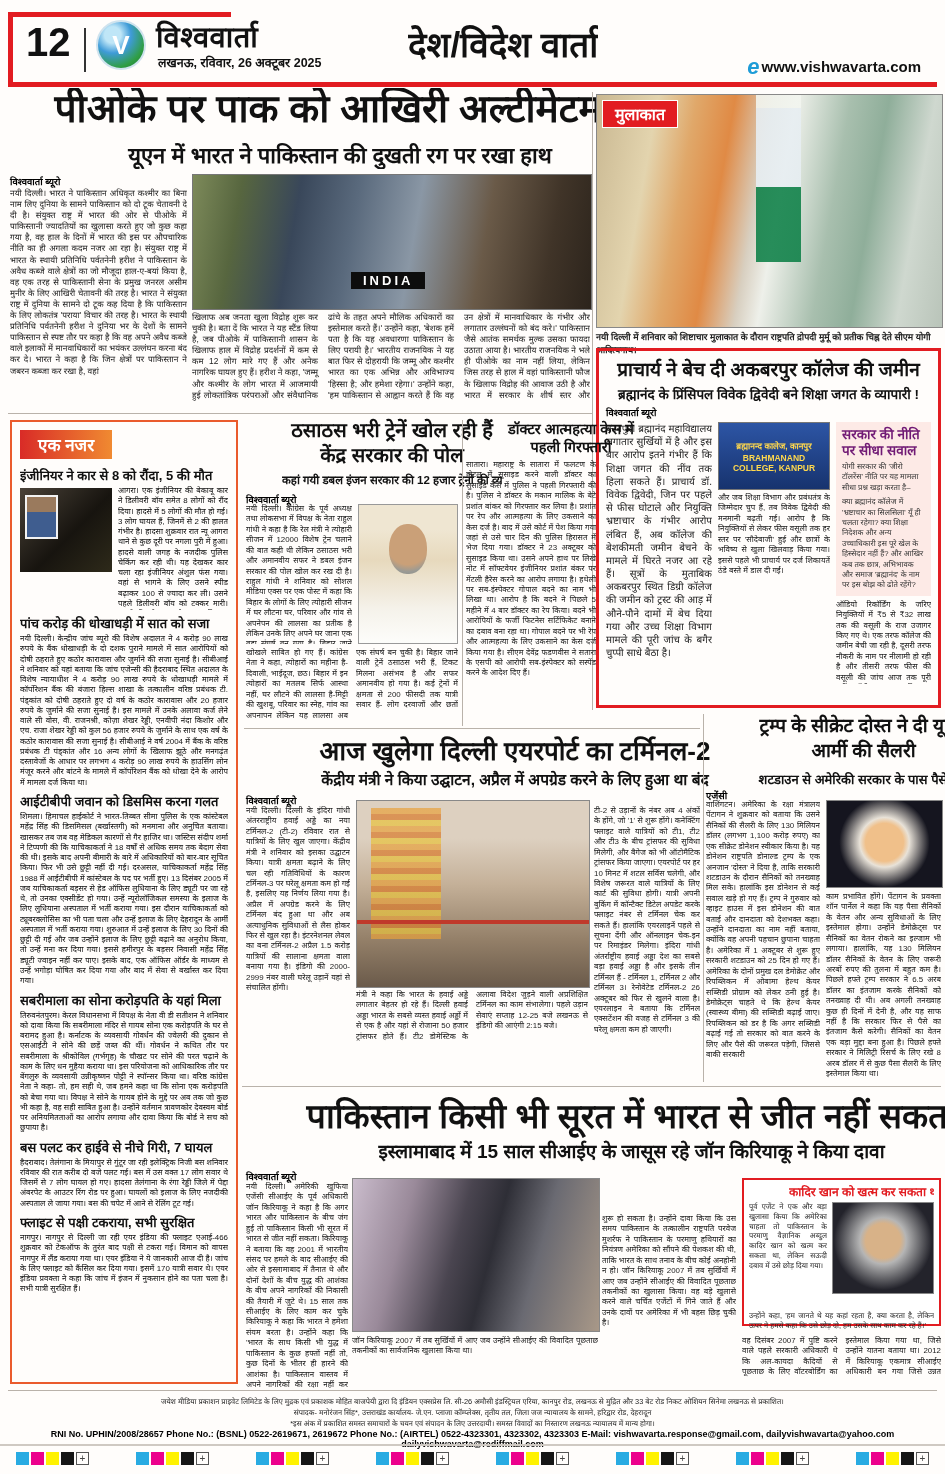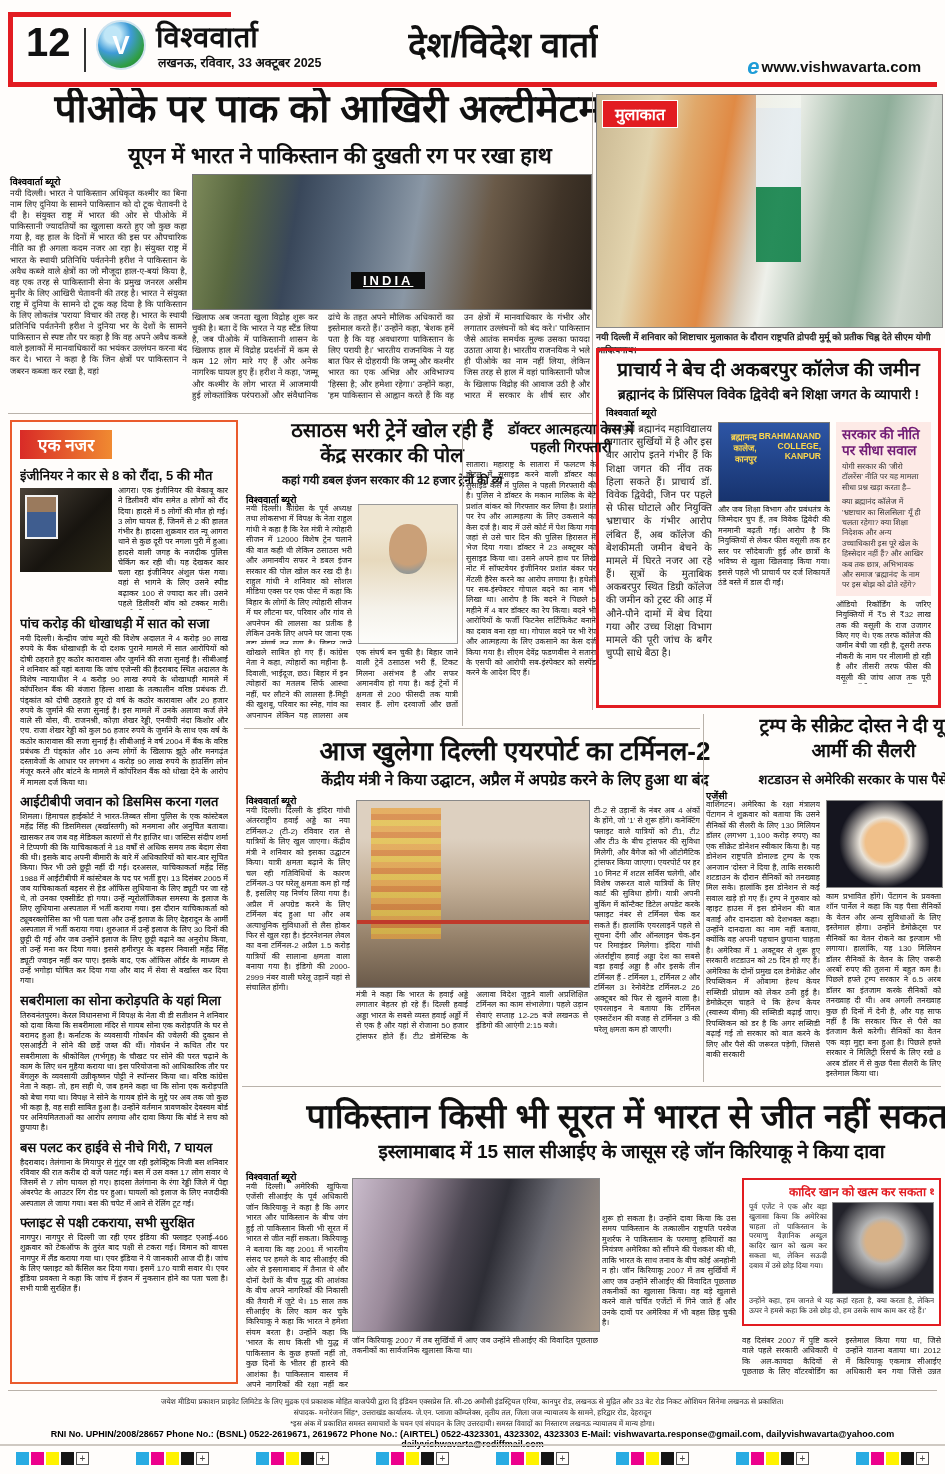--- a/index.html
+++ b/index.html
@@ -23,36 +23,36 @@
   .section-title{left:400px;top:8px;font-size:35px;font-weight:900;}
   .website{right:16px;top:40px;font-size:15px;font-weight:bold;}
   .e-icon{display:inline-block;color:#1e9cd7;font-size:22px;font-weight:900;font-style:italic;transform:translateY(2px);margin-right:2px;}
   
   .lead-headline{left:8px;top:88px;width:584px;font-size:39px;font-weight:900;line-height:1.1;}
   .lead-sub{left:8px;top:139px;width:584px;font-size:22px;font-weight:bold;}
   .byline{font-size:9.5px;font-weight:bold;color:#000;}
   .lead-col1{left:10px;top:188px;width:177px;height:222px;font-size:8.4px;}
   .un-photo{left:192px;top:174px;width:398px;height:134px;border:1px solid #777;
         background:linear-gradient(100deg,#7d8a5a 0,#57663f 12%,#39475a 26%,#5a6a7d 40%,#8a97a5 55%,#6a5a48 72%,#403428 88%,#2c241c 100%);}
-  .india-plate{left:158px;bottom:20px;background:#0d0d0d;color:#fff;font-size:13px;font-weight:bold;letter-spacing:3px;padding:1px 12px;text-decoration:underline;}
+  .india-plate{left:158px;bottom:20px;background:#0d0d0d;color:#fff;font-size:13px;font-weight:bold;letter-spacing:3px;padding:1px 12px;}
   .lead-cols{left:192px;top:312px;width:398px;height:99px;column-count:3;column-gap:10px;font-size:8.4px;}
   
   .mulakat-photo{left:596px;top:94px;width:345px;height:232px;border:1px solid #888;
         background:linear-gradient(100deg,#c9b892 0,#e3d4ae 16%,#e0a86a 26%,#e08a45 36%,#d8cfc0 46%,#eef0ea 52%,#a8bfae 66%,#8fae9a 76%,#cfd8cf 88%,#b9c4b9 100%);}
   .flag-strip{left:46%;top:0;width:13%;height:72%;background:linear-gradient(180deg,#f2f5ef 0 8%,#e7eef2 8% 55%,#11824a 55% 100%);opacity:.9;}
   .mulakat-tag{left:602px;top:100px;background:#e21c21;color:#fff;font-size:16px;font-weight:900;padding:2px 12px;border:1px solid #fff;}
   .mulakat-caption{left:596px;top:330px;width:345px;font-size:9px;font-weight:bold;color:#222;}
   .college-box{left:596px;top:348px;width:345px;height:360px;border:3px solid #e21c21;box-sizing:border-box;padding:5px 7px;}
   .college-headline{font-size:19px;font-weight:900;text-align:center;}
   .college-sub{font-size:13.5px;font-weight:800;text-align:center;margin-top:3px;}
   .college-row{display:flex;gap:6px;margin-top:3px;height:262px;overflow:hidden;}
   .college-colL{width:106px;font-size:10px;}
   .college-colM{width:112px;display:flex;flex-direction:column;gap:3px;}
   .college-sign{height:62px;border:1px solid #777;background:linear-gradient(180deg,#2d55a5,#17336e);
-        color:#ffd84d;font-size:8.5px;font-weight:bold;text-align:right;display:flex;flex-direction:row;justify-content:center;gap:2px;padding:8px;}
+        color:#ffd84d;font-size:8.5px;font-weight:bold;text-align:center;display:flex;flex-direction:column;justify-content:center;gap:2px;padding:2px;}
   .college-colM-text{flex:1;font-size:7.9px;}
   .college-colR{flex:1;display:flex;flex-direction:column;gap:4px;}
   .qbox{background:#fdeae6;padding:5px 6px;}
   .qb-title{font-size:13.5px;font-weight:900;color:#701a75;line-height:1.15;}
   .qb-body{font-size:7.7px;color:#333;margin-top:4px;line-height:1.35;}
   .college-colR-text{flex:1;font-size:7.9px;}
   
   .eknazar-box{left:10px;top:420px;width:228px;height:964px;border:2px solid #ea5b2d;box-sizing:border-box;padding:40px 8px 4px 8px;}
   .eknazar-tab{left:20px;top:430px;background:linear-gradient(90deg,#d92b27,#f08a31);color:#fff;font-size:17px;font-weight:900;padding:3px 18px;}
   .en-head{font-size:13px;font-weight:900;margin:4px 0 2px 0;white-space:nowrap;overflow:hidden;}
@@ -94,21 +94,21 @@
   .pak-col1{left:246px;top:1182px;width:102px;height:206px;font-size:7.9px;}
   .pak-photo{left:352px;top:1178px;width:246px;height:152px;border:1px solid #888;
         background:linear-gradient(105deg,#cabccc 0,#9a8a9a 22%,#4a4550 42%,#2e2e36 55%,#6a6a72 72%,#a89888 100%);}
   .pak-mid{left:352px;top:1336px;width:246px;height:52px;font-size:7.9px;}
   .pak-col2{left:602px;top:1182px;width:134px;height:206px;font-size:7.9px;margin-top:32px;}
   .kadir-box{left:742px;top:1178px;width:199px;height:148px;border:2px solid #e21c21;box-sizing:border-box;padding:3px 5px;background:#fff;}
   .kadir-title{font-size:12px;font-weight:900;color:#e21c21;white-space:nowrap;overflow:hidden;}
   .kadir-row{display:flex;gap:5px;margin-top:2px;height:92px;overflow:hidden;}
   .kadir-text{width:78px;font-size:7.4px;}
   .kadir-photo{flex:1;border:1px solid #888;background:radial-gradient(circle at 50% 42%,#d8b288 0 24%,#b5b5b5 32%,#23232b 68%);}
-  .kadir-quote{font-size:7.4px;margin-top:2px;line-height:1.3;overflow:hidden;height:26px;}
+  .kadir-quote{font-size:7.4px;margin-top:17px;line-height:1.3;overflow:hidden;height:26px;}
   .pak-bottom{left:742px;top:1336px;width:199px;height:52px;column-count:2;column-gap:8px;font-size:7.9px;}
   
   .footer-line{left:8px;width:929px;text-align:center;color:#222;}
   .f1{top:1396px;font-size:7.4px;}
   .f2{top:1407px;font-size:7.4px;}
   .f3{top:1418px;font-size:7.4px;}
   .f4{top:1429px;font-size:9px;font-weight:bold;color:#000;}
   .marks-rule{left:0;top:1444px;width:945px;height:2px;background:#cfc9c2;}
   .print-marks{left:16px;top:1452px;width:913px;display:flex;justify-content:space-between;}
   .mark-group{display:flex;gap:2px;align-items:center;}
@@ -120,21 +120,21 @@
 
 <div id="page">
 
   <div class="abs" style="left:8px;top:12px;width:929px;height:76px;">
     <div class="abs red-corner"></div>
     <div class="abs header-rule"></div>
     <div class="abs page-num">12</div>
     <div class="abs hdr-divider"></div>
     <div class="abs logo">V</div>
     <div class="abs masthead">विश्ववार्ता</div>
-    <div class="abs dateline">लखनऊ,    रविवार, 33 अक्टूबर 2025</div>
+    <div class="abs dateline">लखनऊ,    रविवार, 26 अक्टूबर 2025</div>
     <div class="abs section-title nw">देश/विदेश वार्ता</div>
     <div class="abs website">
       <span class="e-icon">e</span><span>www.vishwavarta.com</span>
     </div>
   </div>
 
   <div class="abs lead-headline ctr nw">पीओके पर पाक को आखिरी अल्टीमेटम !</div>
   <div class="abs lead-sub ctr nw">यूएन में भारत ने पाकिस्तान की दुखती रग पर रखा हाथ</div>
   <div class="abs byline" style="left:10px;top:175px;">विश्ववार्ता ब्यूरो</div>
   <div class="abs lead-col1 jt">नयी दिल्ली। भारत ने पाकिस्तान अधिकृत कश्मीर का बिना नाम लिए दुनिया के सामने पाकिस्तान को दो टूक चेतावनी दे दी है। संयुक्त राष्ट्र में भारत की ओर से पीओके में पाकिस्तानी ज्यादतियों का खुलासा करते हुए जो कुछ कहा गया है, वह हाल के दिनों में भारत की इस पर औपचारिक नीति का ही अगला कदम नजर आ रहा है। संयुक्त राष्ट्र में भारत के स्थायी प्रतिनिधि पर्वतनेनी हरीश ने पाकिस्तान के अवैध कब्जे वाले क्षेत्रों का जो मौजूदा हाल-ए-बयां किया है, वह एक तरह से पाकिस्तानी सेना के प्रमुख जनरल असीम मुनीर के लिए आखिरी चेतावनी की तरह है। भारत ने संयुक्त राष्ट्र में दुनिया के सामने दो टूक कह दिया है कि पाकिस्तान के लिए लोकतंत्र 'पराया' विचार की तरह है। भारत के स्थायी प्रतिनिधि पर्वतनेनी हरीश ने दुनिया भर के देशों के सामने पाकिस्तान से स्पष्ट तौर पर कहा है कि वह अपने अवैध कब्जे वाले इलाकों में मानवाधिकारों का भयंकर उल्लंघन करना बंद कर दे। भारत ने कहा है कि जिन क्षेत्रों पर पाकिस्तान ने जबरन कब्जा कर रखा है, वहां</div>

